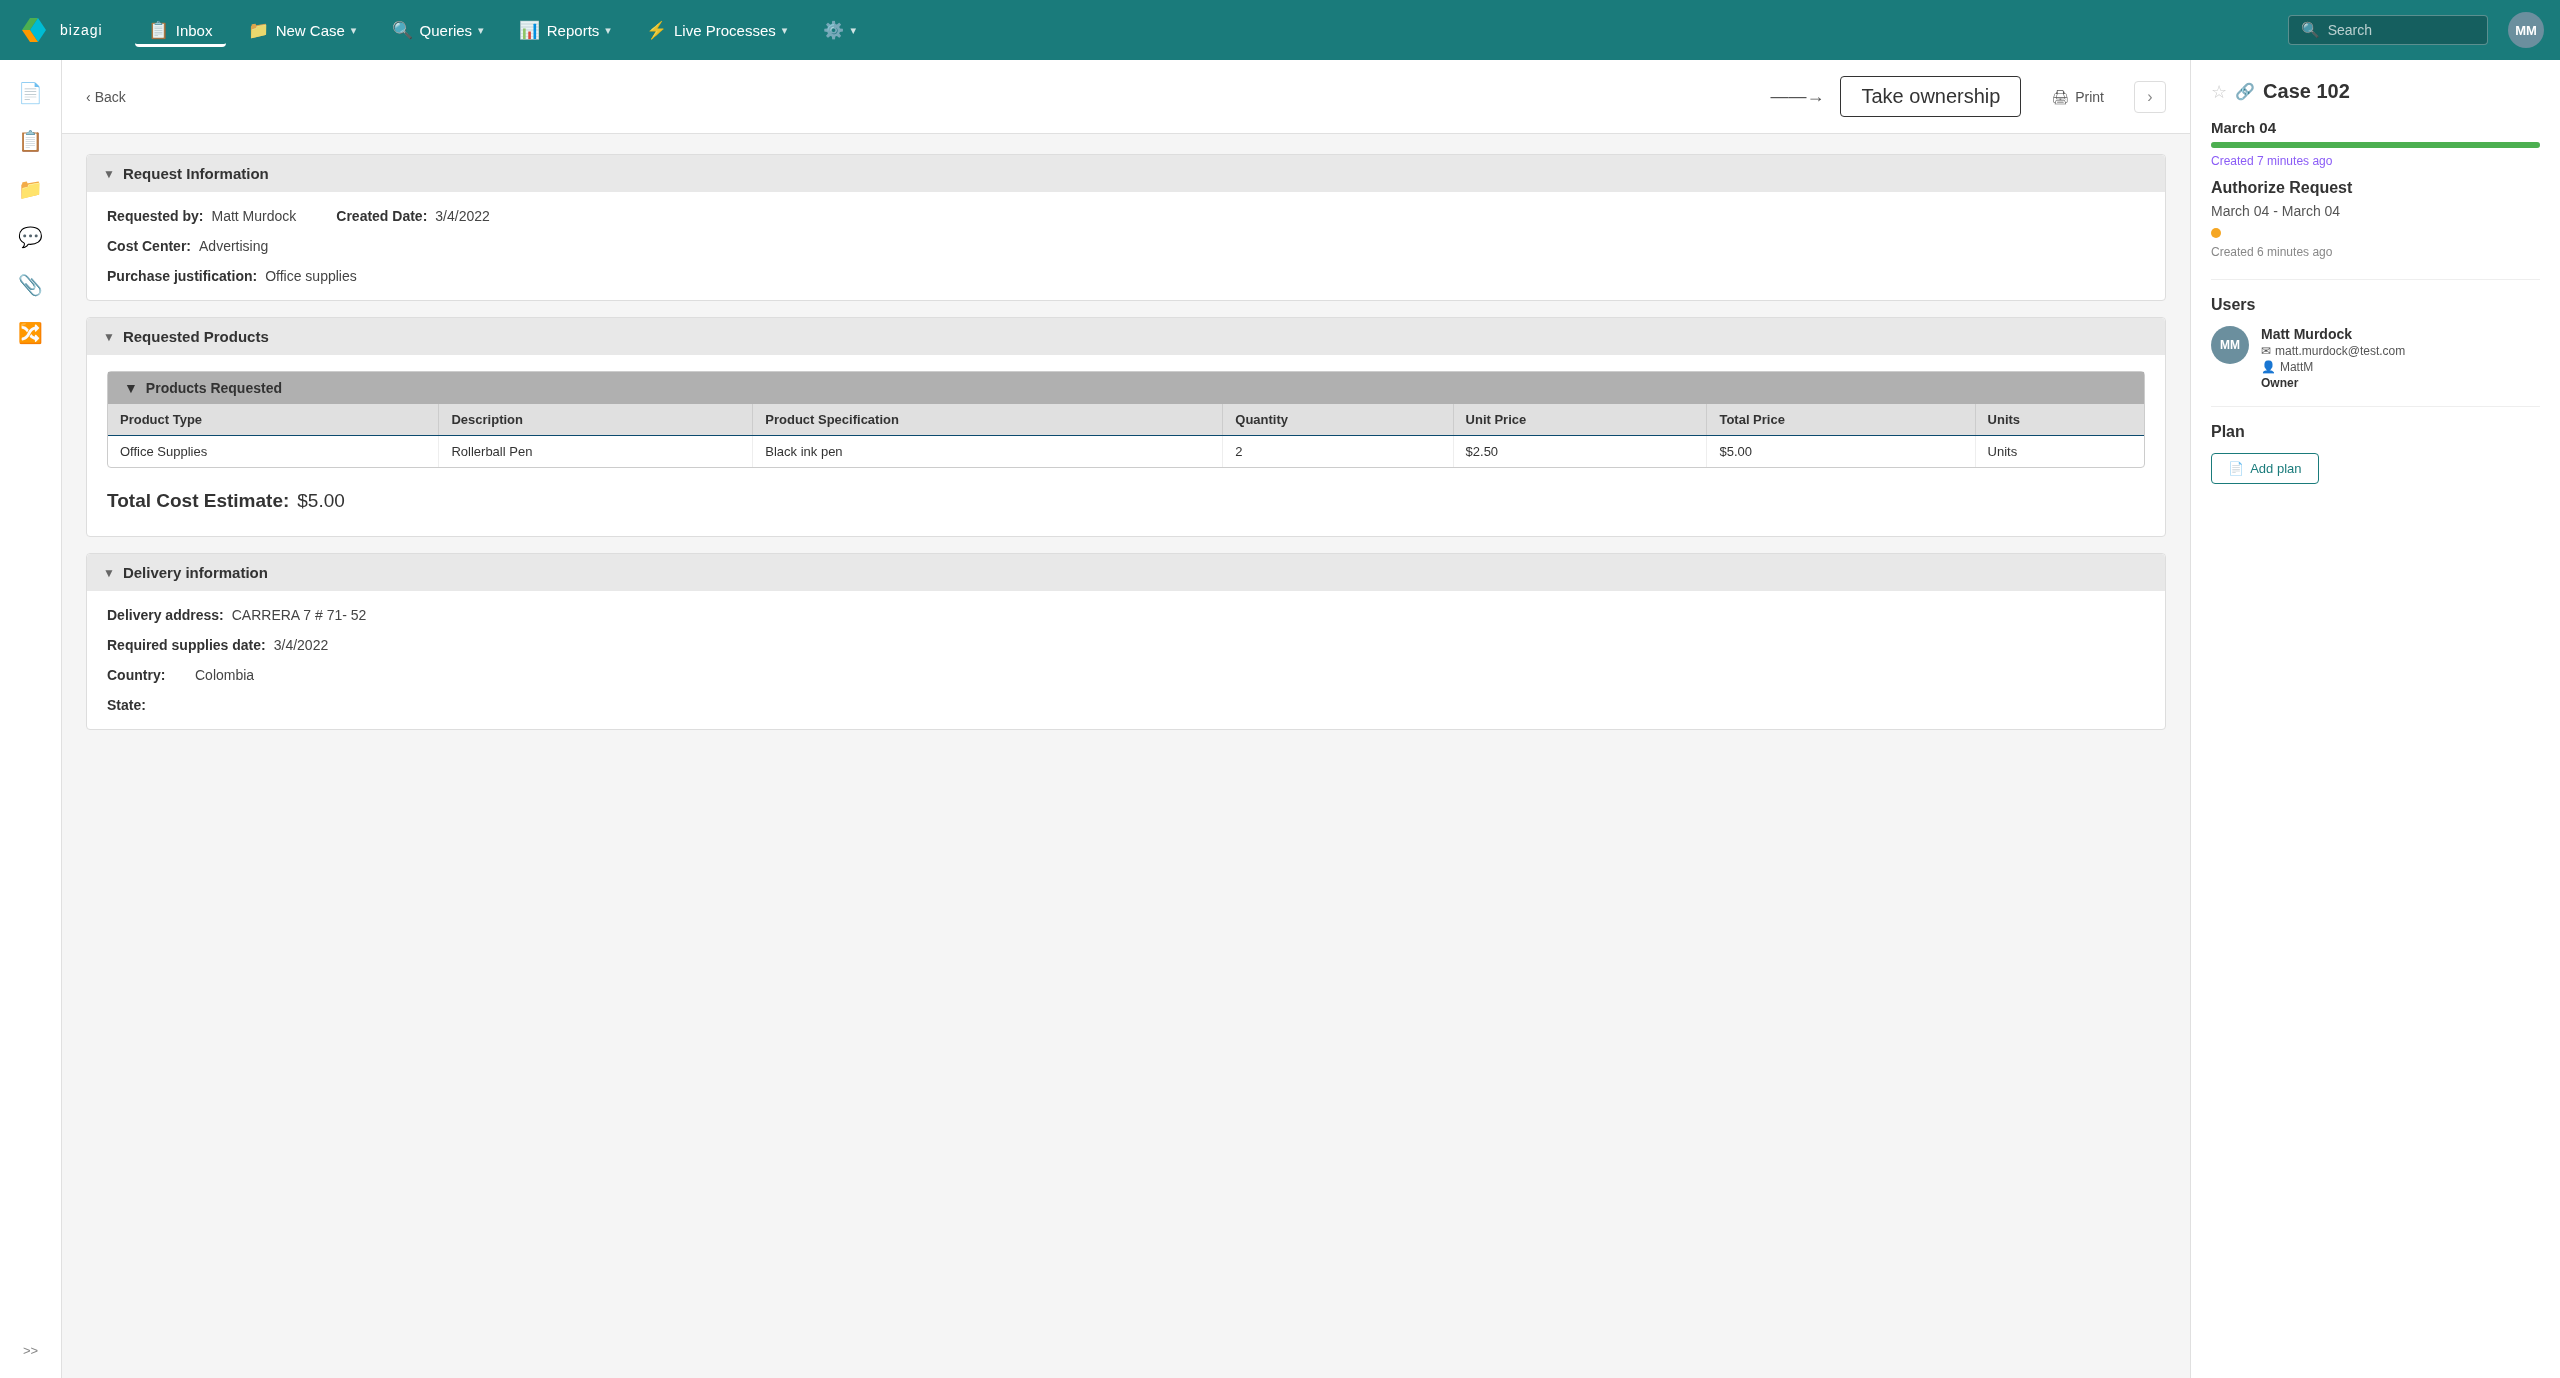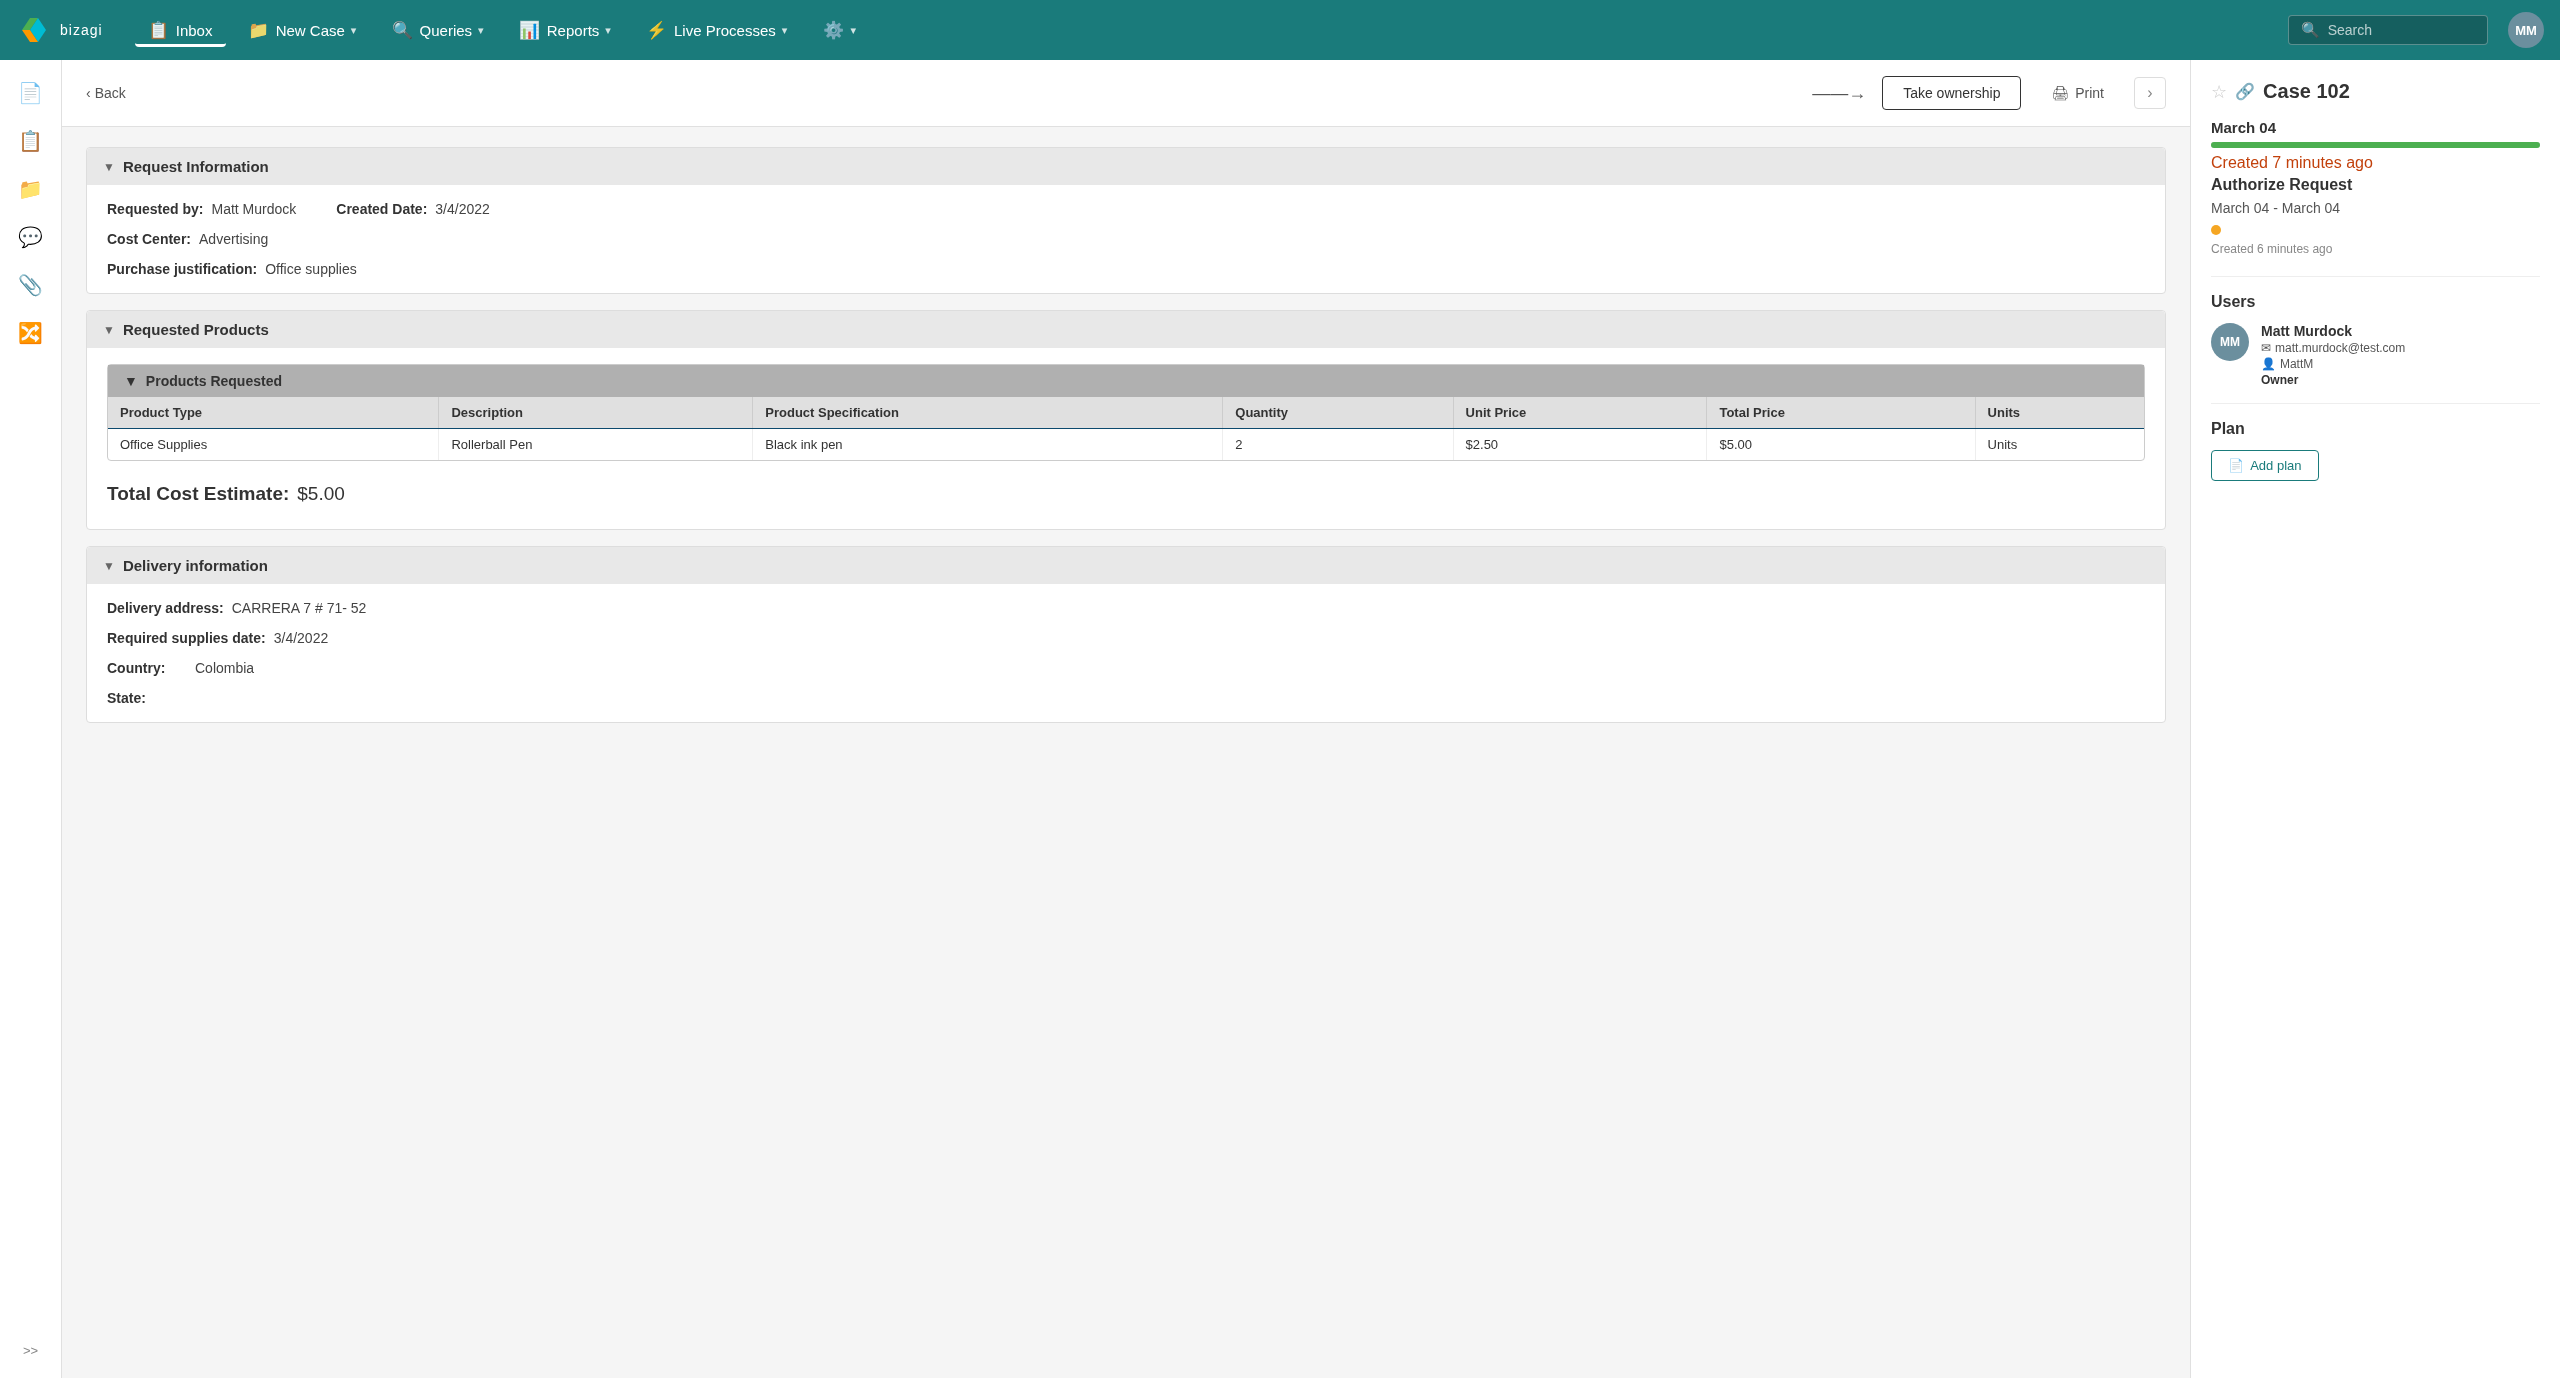--- a/index.html
+++ b/index.html
@@ -150,21 +150,21 @@
       text-decoration: none;
     }
     .toolbar-spacer { flex: 1; }
     .take-ownership-btn {
       border: 1.5px solid #333;
       background: #fff;
       color: #333;
       padding: 8px 20px;
       border-radius: 4px;
       cursor: pointer;
-      font-size: 14px;
+      font-size: 20px;
       font-weight: 500;
     }
     .print-btn {
       display: flex;
       align-items: center;
       gap: 6px;
       color: #555;
       cursor: pointer;
       font-size: 14px;
       padding: 8px 14px;
@@ -294,21 +294,21 @@
       align-items: center;
       gap: 8px;
       margin-bottom: 16px;
     }
     .star-icon { color: #ccc; font-size: 18px; cursor: pointer; }
     .share-icon { color: #888; font-size: 16px; }
     .case-title { font-size: 20px; font-weight: 600; color: #333; }
     .timeline-date { font-size: 15px; font-weight: 600; color: #333; margin-bottom: 6px; }
     .progress-bar-wrap { height: 6px; background: #e0e0e0; border-radius: 3px; margin-bottom: 6px; }
     .progress-bar-fill { height: 6px; background: #4caf50; border-radius: 3px; }
-    .timeline-meta { font-size: 16px; color: #c2410c; margin-bottom: 4px; }
+    .timeline-meta { font-size: 12px; color: #8b5cf6; margin-bottom: 11px; }
     .authorize-title { font-size: 16px; font-weight: 600; color: #333; margin-bottom: 6px; }
     .authorize-dates { font-size: 14px; color: #555; margin-bottom: 6px; }
     .status-dot { display: inline-block; width: 10px; height: 10px; border-radius: 50%; background: #f5a623; margin-right: 4px; }
     .authorize-meta { font-size: 12px; color: #888; margin-bottom: 20px; }
     .panel-section-title { font-size: 16px; font-weight: 600; color: #333; margin-bottom: 12px; }
     .user-card {
       display: flex;
       gap: 12px;
       margin-bottom: 16px;
     }

